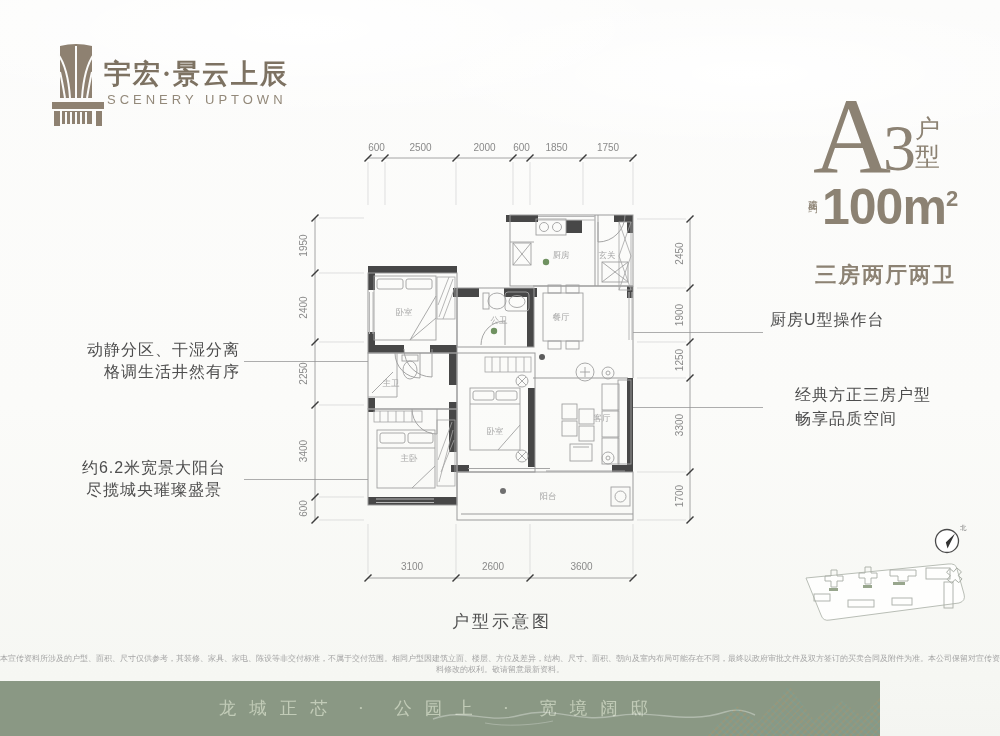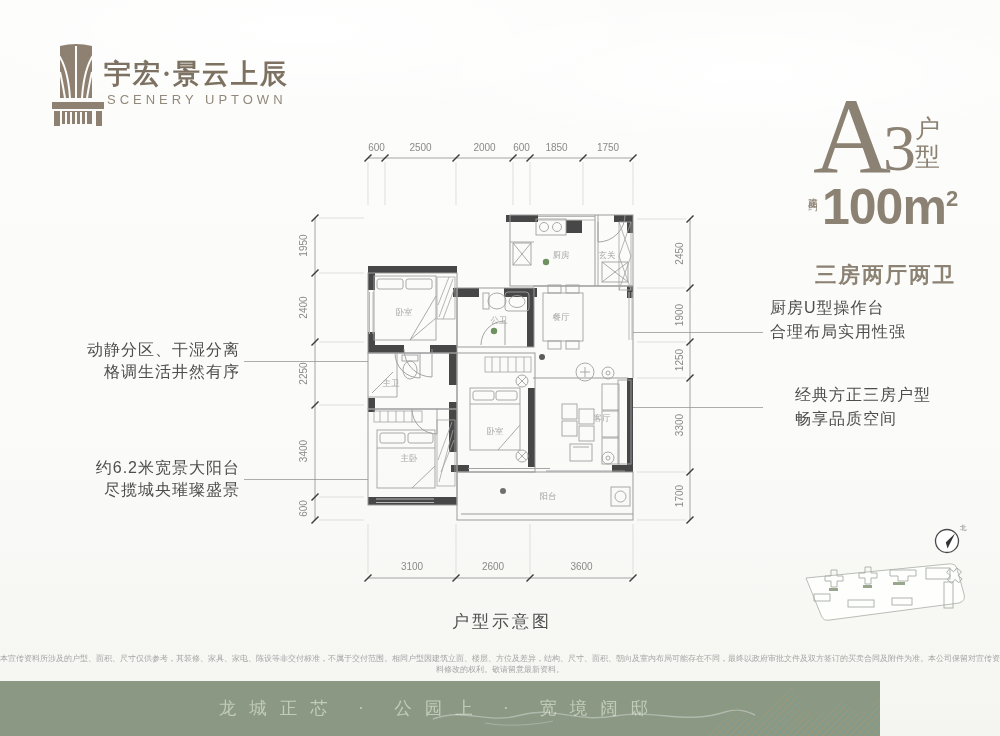--- a/index.html
+++ b/index.html
@@ -59,41 +59,40 @@
       <path d="M20,82 L20,70 M25,82 L25,70 M30,82 L30,70 M35,82 L35,70 M40,82 L40,70"></path>
     </g>
   </svg>
   <div class="abs logo-cn" style="left:104px;top:56px;">宇宏·景云上辰</div>
   <div class="abs logo-en" style="left:107px;top:92px;">SCENERY UPTOWN</div>
 
   <div class="abs big-a accent" style="left:813px;top:88px;">A</div>
   <div class="abs big-3 accent" style="left:883px;top:118px;">3</div>
   <div class="abs huxing-char accent" style="left:915px;top:115px;">户</div>
   <div class="abs huxing-char accent" style="left:915px;top:143px;">型</div>
-  <div class="abs" style="left:806px;top:182px;display:flex;align-items:center;">
+  <div class="abs" style="left:806px;top:182px;display:flex;align-items:flex-end;">
     <div class="area-pre accent">建面约</div>
     <div class="area-num accent"><span>100m</span><sup>2</sup></div>
   </div>
   <div class="abs rooms-line accent" style="left:815px;top:228px;margin-top:32px;">三房两厅两卫</div>
 
   <div class="abs ann" style="left:68px;top:339px;width:172px;text-align:right;">
     <div>动静分区、干湿分离</div>
     <div>格调生活井然有序</div>
   </div>
   <div class="abs leader" style="left:244px;top:361px;width:124px;"></div>
 
-  <div class="abs ann" style="left:68px;top:457px;width:172px;text-align:right;">
+  <div class="abs ann" style="left:68px;top:457px;width:172px;text-align:center;">
     <div>约6.2米宽景大阳台</div>
     <div>尽揽城央璀璨盛景</div>
   </div>
   <div class="abs leader" style="left:244px;top:479px;width:124px;"></div>
 
-  <div class="abs ann right1" style="left:770px;top:296px;width:210px;">
+  <div class="abs ann right1" style="left:770px;top:308px;width:210px;">
     <div>厨房U型操作台</div>
-    <div>合理布局实用性强</div>
   </div>
   <div class="abs leader" style="left:633px;top:332px;width:130px;"></div>
 
   <div class="abs ann right1" style="left:795px;top:383px;width:210px;">
     <div>经典方正三房户型</div>
     <div>畅享品质空间</div>
   </div>
   <div class="abs leader" style="left:633px;top:407px;width:130px;"></div>
 
   <svg id="plan" class="abs" style="left:298px;top:138px;" width="424" height="464" viewBox="298 138 424 464">

